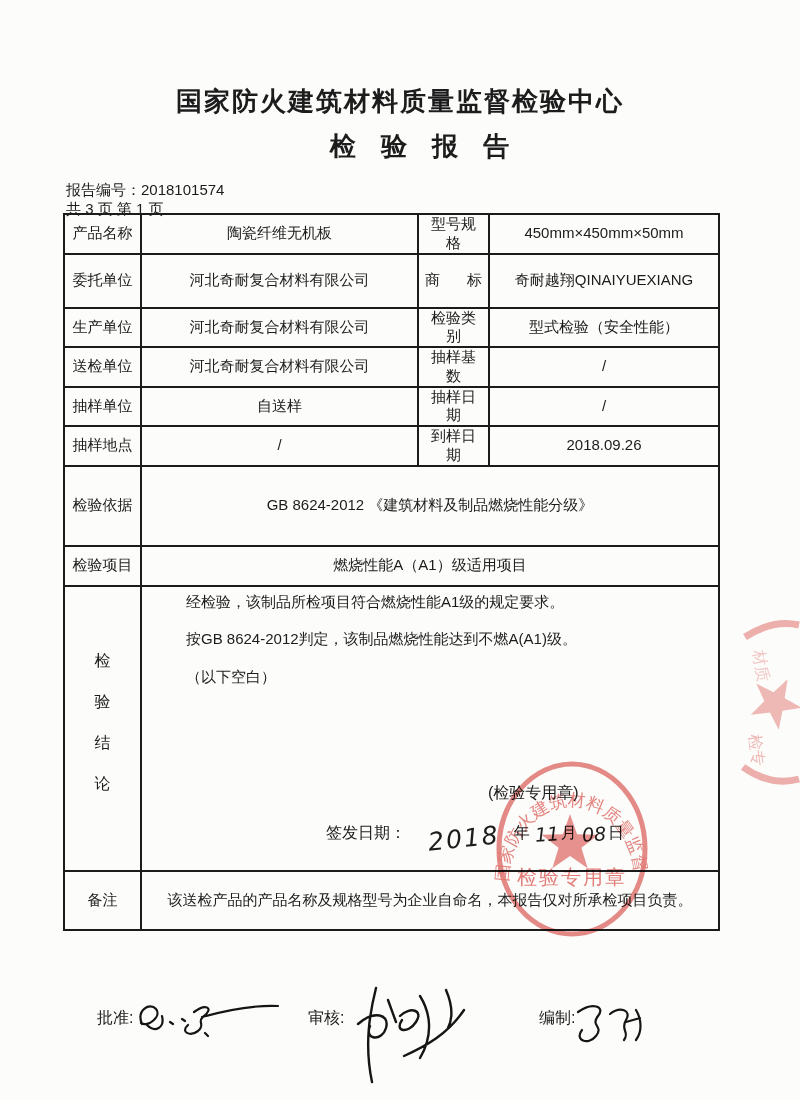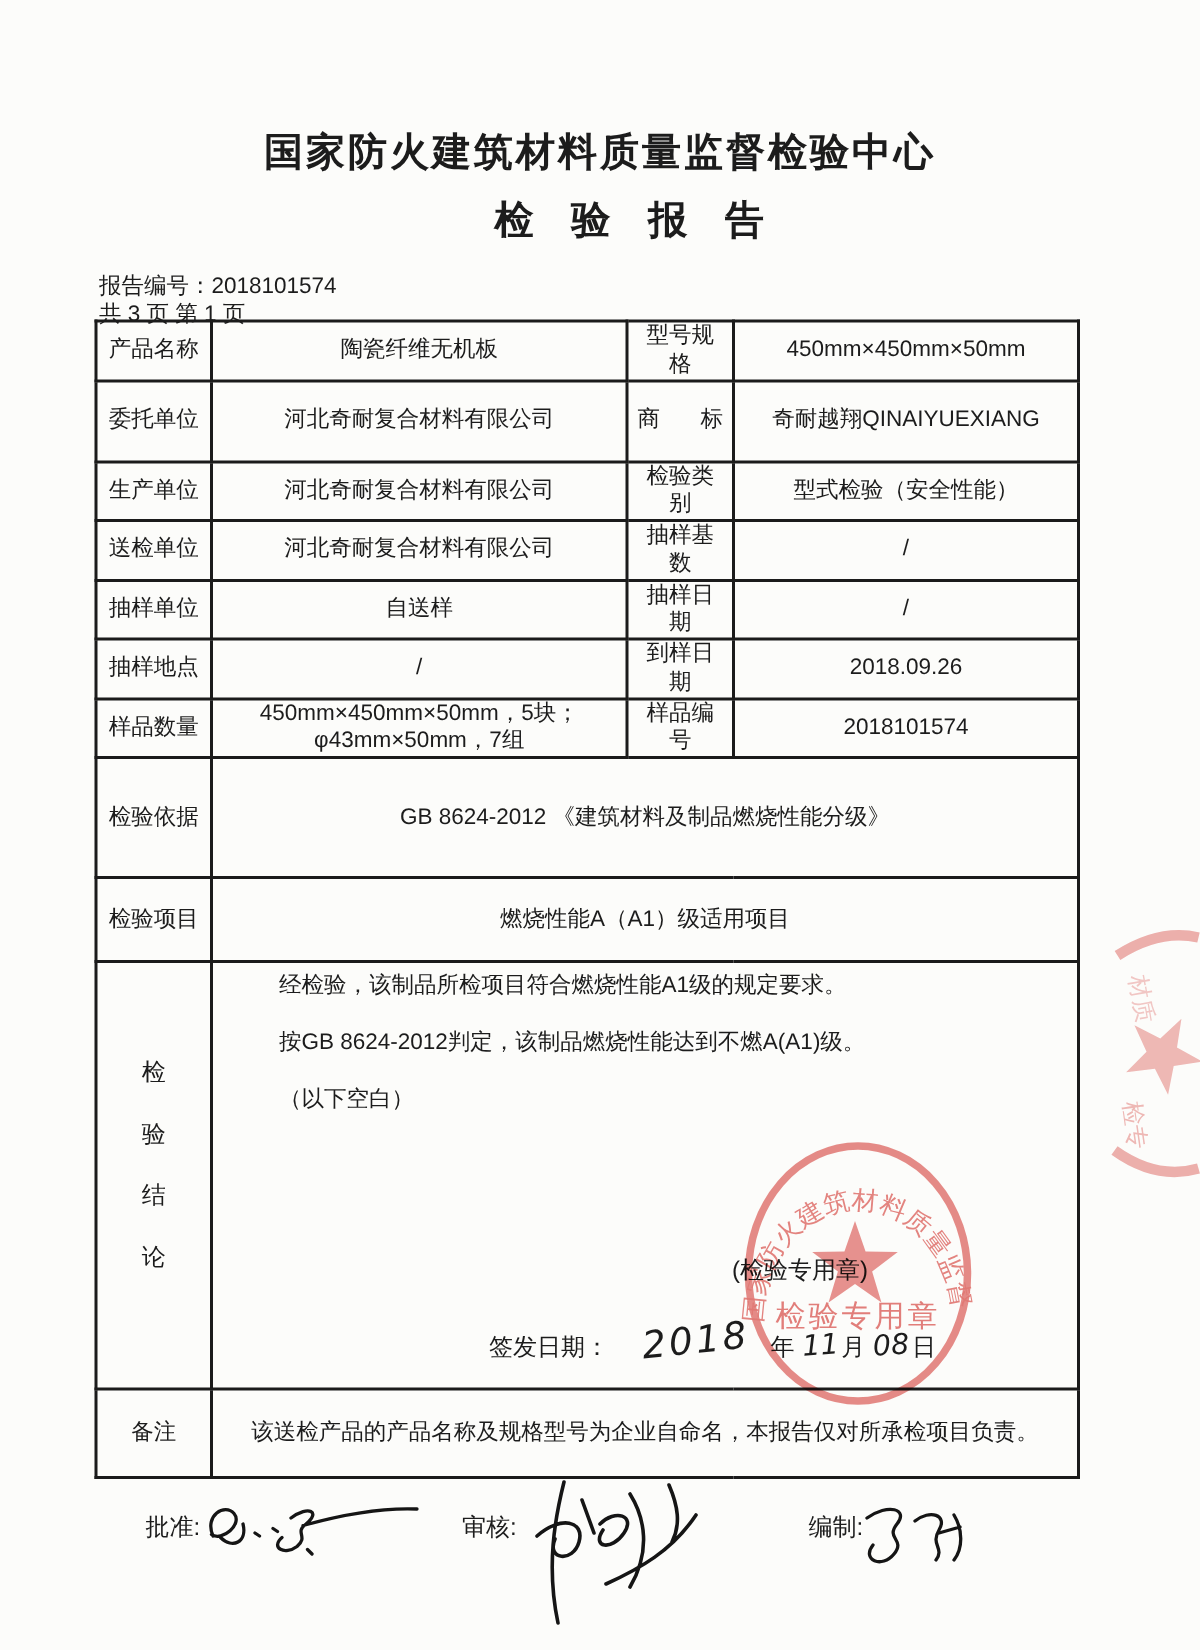--- a/index.html
+++ b/index.html
@@ -36,21 +36,21 @@
     display:flex; flex-direction:column; align-items:center;
     justify-content:center; gap:21px; height:100%;
     font-size:16px; padding-bottom:12px; box-sizing:border-box;
   }
   td.conclusion-cell { position:relative; vertical-align:top; padding:0; }
   .conc-text { padding:6px 10px 0 38px; font-size:15px; }
   .conc-text div { margin:0 0 19px 0; }
   .seal-note { position:absolute; left:346px; top:196px; font-size:16px; }
   .issue-line {
     position:absolute; left:184px; top:236px; font-size:16px;
-    display:flex; align-items:flex-end; white-space:nowrap;
+    display:flex; align-items:flex-start; white-space:nowrap;
   }
   .hw { font-style:italic; font-family:"DejaVu Sans", sans-serif; }
   .hw-year { font-size:25px; transform:rotate(-6deg); display:inline-block; margin:0 14px 0 22px; letter-spacing:2px; }
   .hw-md { font-size:19px; transform:rotate(-4deg); display:inline-block; margin:0 2px 0 5px; }
   .stamp-main { position:absolute; left:494px; top:760px; width:156px; height:180px; mix-blend-mode:multiply; opacity:.82; z-index:5; }
   .stamp-edge { position:absolute; left:735px; top:615px; width:65px; height:175px; mix-blend-mode:multiply; opacity:.6; z-index:5; }
   .sig-label { position:absolute; font-size:16px; }
   .sig-svg { position:absolute; }
 </style>
 </head>
@@ -101,31 +101,25 @@
     <td class="val">自送样</td>
     <td class="lab">抽样日期</td>
     <td class="val">/</td>
   </tr>
   <tr style="height:22px">
     <td class="lab">抽样地点</td>
     <td class="val">/</td>
     <td class="lab">到样日期</td>
     <td class="val">2018.09.26</td>
   </tr>
-  <tr style="height:37px">
-    <td class="lab">样品数量</td>
-    <td class="val small-val">450mm×450mm×50mm，5块；φ43mm×50mm，7组</td>
-    <td class="lab">样品编号</td>
-    <td class="val">2018101574</td>
-  </tr>
   <tr style="height:80px">
     <td class="lab">检验依据</td>
     <td class="val" colspan="3">GB 8624-2012 《建筑材料及制品燃烧性能分级》</td>
   </tr>
-  <tr style="height:56px">
+  <tr style="height:40px">
     <td class="lab">检验项目</td>
     <td class="val" colspan="3">燃烧性能A（A1）级适用项目</td>
   </tr>
   <tr style="height:285px">
     <td class="lab conc-label">
       <div class="vchars">
         <span>检</span>
         <span>验</span>
         <span>结</span>
         <span>论</span>

